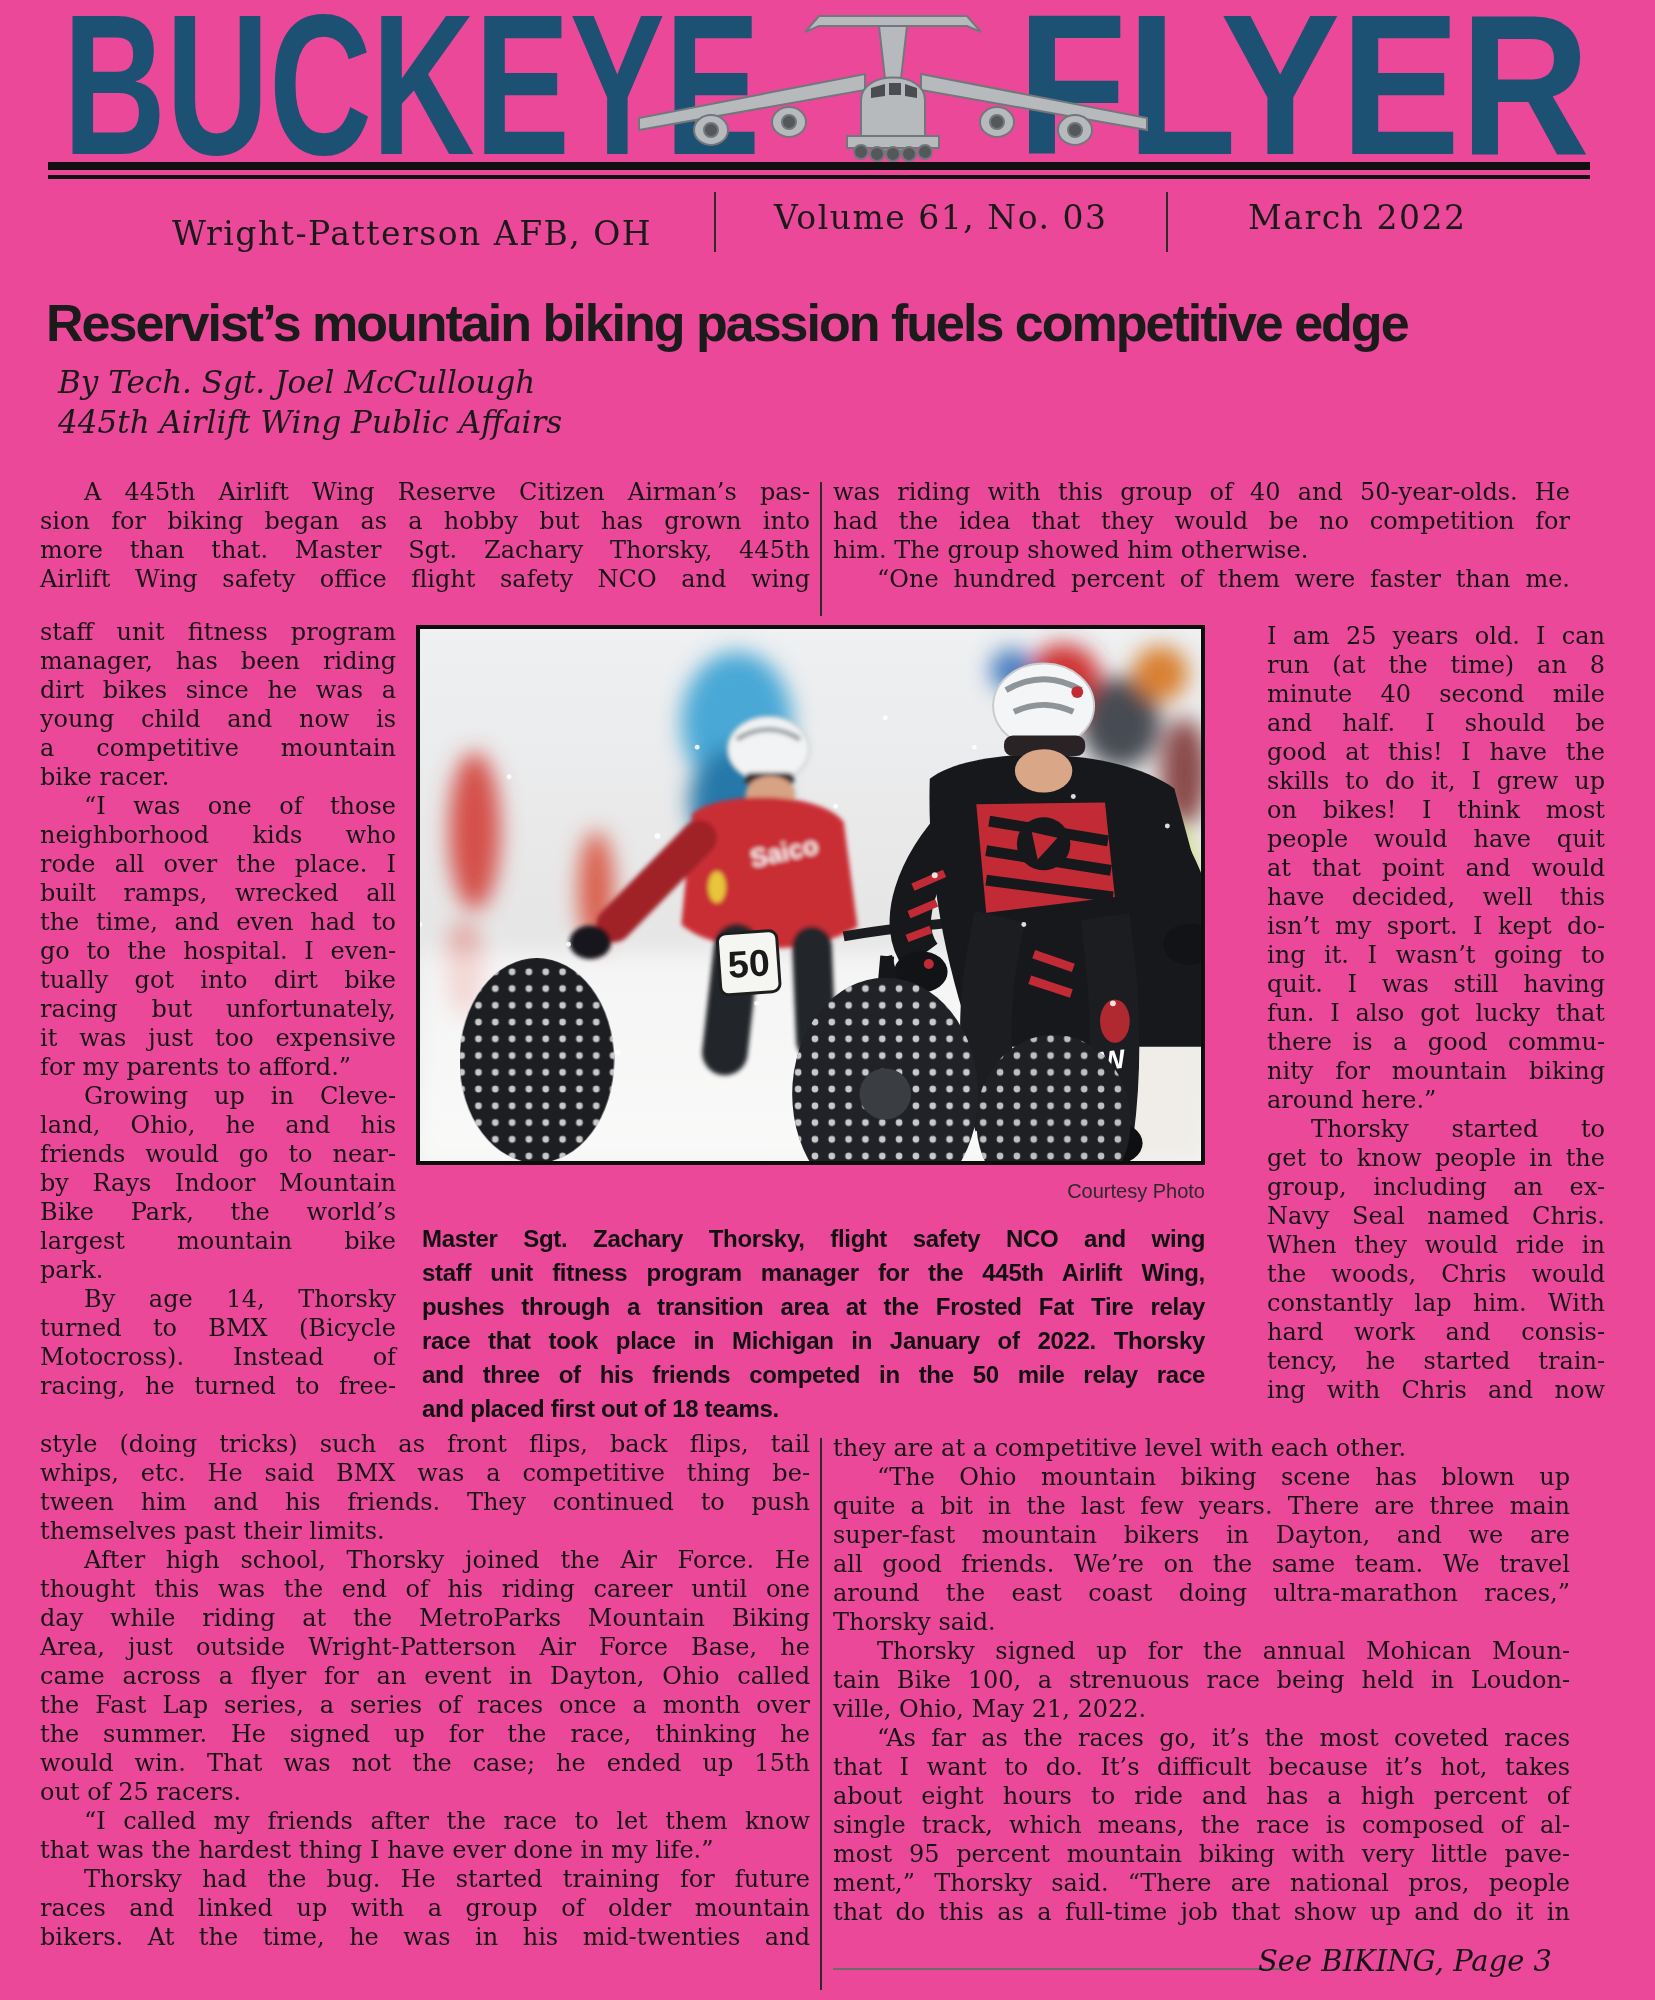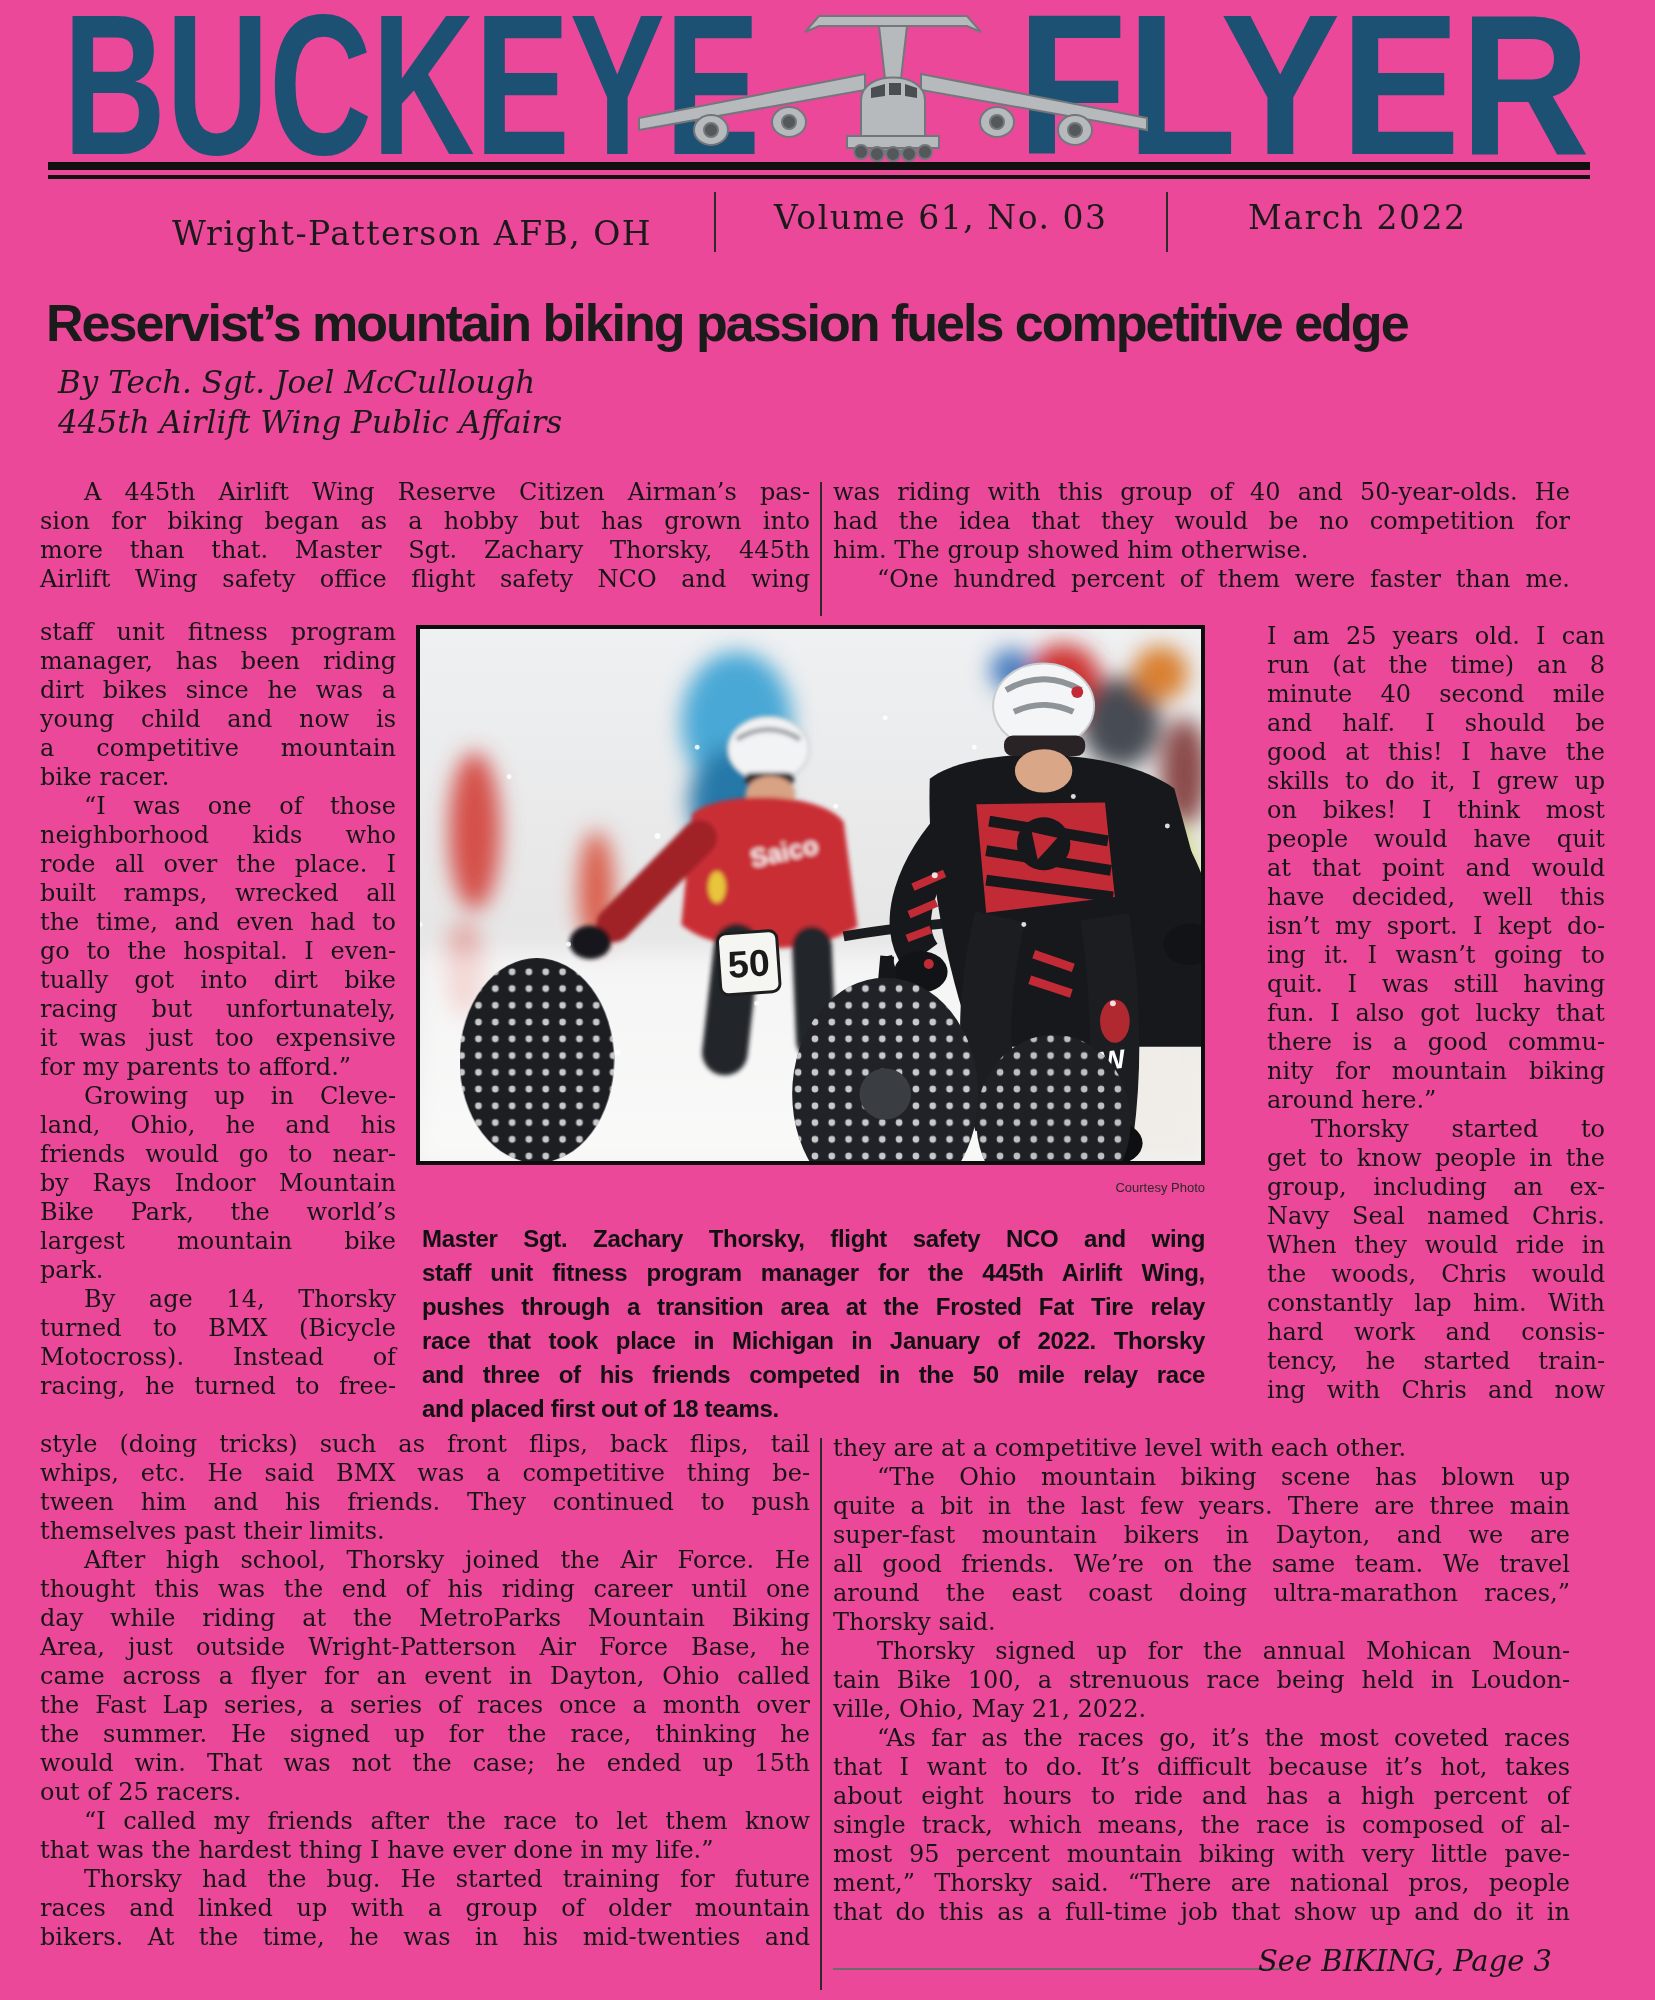--- a/index.html
+++ b/index.html
@@ -34,21 +34,21 @@
   #blk-right-mid{left:1228px;top:622px;width:338px;margin-left:39px;}
   #blk-right-bottom{left:833px;top:1434px;width:737px;}
   .vdiv{position:absolute;width:2px;background:#2b2b2b;}
   #vdiv-top{left:820px;top:482px;height:134px;}
   #vdiv-bottom{left:820px;top:1438px;height:552px;}
   
   #photo{position:absolute;left:416px;top:625px;width:789px;height:540px;
          border:4px solid #0d0d0d;box-sizing:border-box;background:#eceded;}
   #photo svg{display:block;}
   #photo-credit{position:absolute;left:900px;top:1180px;width:305px;text-align:right;
-        font-family:"Liberation Sans",sans-serif;font-size:13px;color:#2a2a2a;}
+        font-family:"Liberation Sans",sans-serif;font-size:20px;color:#2a2a2a;}
   #caption{left:422px;top:1222px;width:783px;
         font-family:"Liberation Sans",sans-serif;font-weight:700;font-size:24px;line-height:34px;
         letter-spacing:-0.3px;color:#111;}
   
   #see-rule{position:absolute;left:833px;top:1968px;width:448px;height:2px;background:#6b6b6b;}
   #see-biking{position:absolute;left:1240px;top:1944px;width:330px;text-align:center;
         font-style:italic;font-size:29px;color:#161616;}
 </style>
 </head>
 <body>

